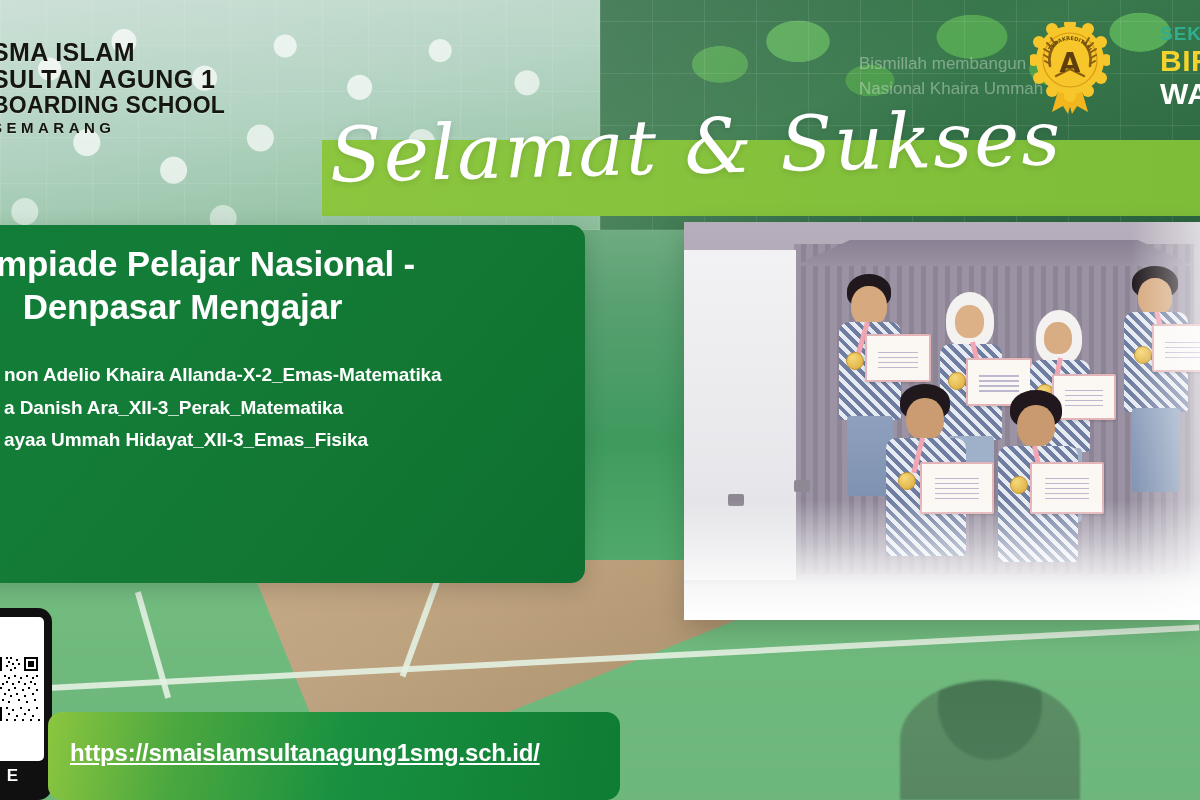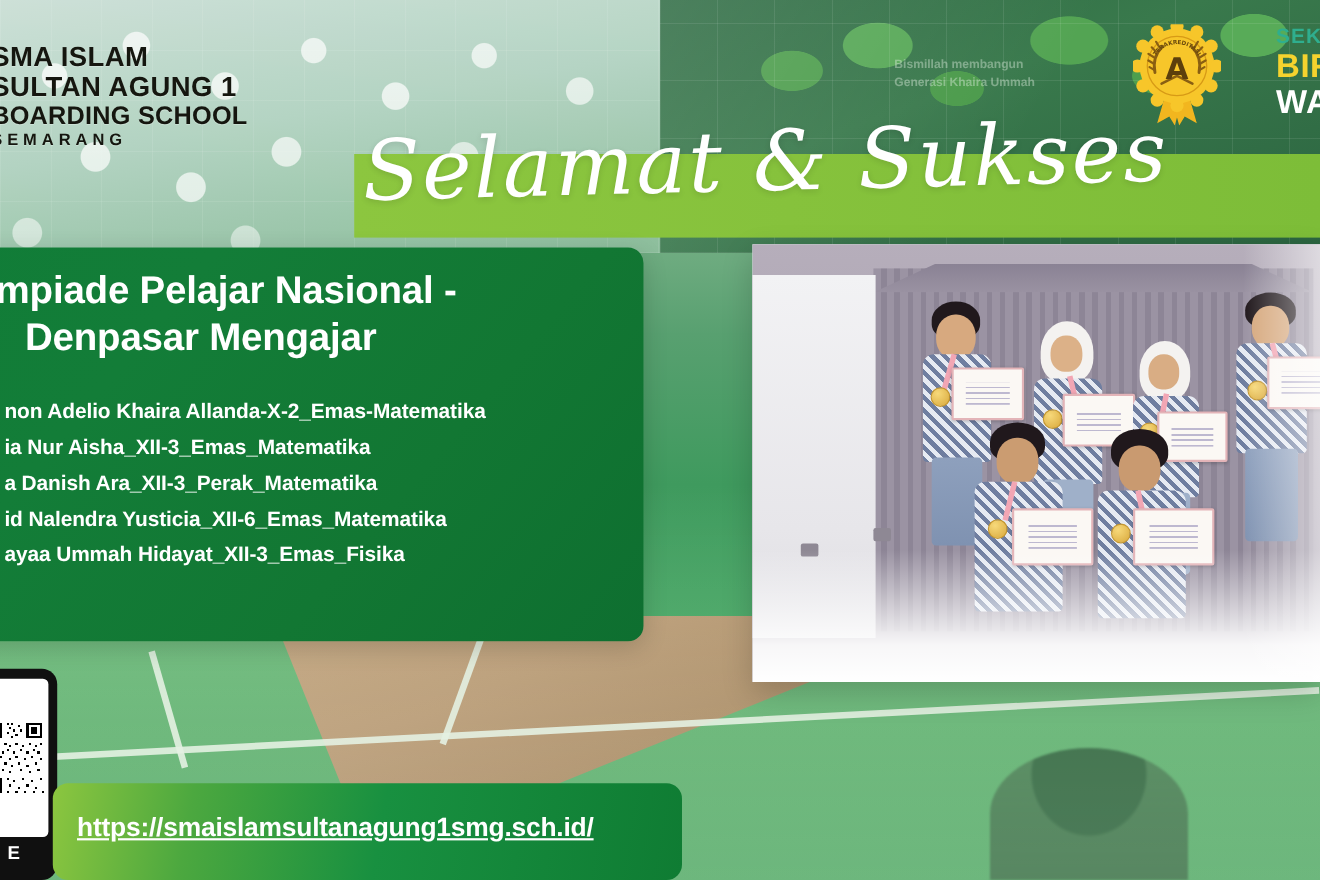--- a/index.html
+++ b/index.html
@@ -95,22 +95,22 @@
     color:#15160f;line-height:1.0;
     text-shadow:0 1px 0 rgba(255,255,255,.28);
   }
   .school-logo .l1{font-size:25px;font-weight:700;letter-spacing:.4px;}
   .school-logo .l2{font-size:25px;font-weight:700;letter-spacing:.4px;margin-top:2px;}
   .school-logo .l3{font-size:23px;font-weight:700;letter-spacing:.2px;margin-top:2px;}
   .school-logo .l4{font-size:15px;font-weight:600;letter-spacing:4.5px;margin-top:3px;}
 
   
   .tagline{
-    position:absolute;left:813px;top:52px;width:240px;
-    font-size:11px;line-height:1.45;font-weight:700;
+    position:absolute;left:859px;top:52px;width:240px;
+    font-size:17px;line-height:1.45;font-weight:400;
     color:rgba(225,238,225,.42);
   }
 
   
   .badge{
     position:absolute;left:1030px;top:22px;width:80px;height:92px;
   }
   .badge svg{display:block;}
 
   
@@ -259,21 +259,21 @@
 
   <div class="school-logo">
     <div class="l1">SMA ISLAM</div>
     <div class="l2">SULTAN AGUNG 1</div>
     <div class="l3">BOARDING SCHOOL</div>
     <div class="l4">SEMARANG</div>
   </div>
 
   <div class="tagline">
     <div>Bismillah membangun</div>
-    <div>Generasi Khaira Ummah</div>
+    <div>Nasional Khaira Ummah</div>
   </div>
 
   <div class="badge">
     <svg width="80" height="92" viewBox="0 0 80 92">
       <path d="M30 62 L22 90 L33 84 L38 92 L44 70 Z" fill="#f2b61f"></path>
       <path d="M50 62 L58 90 L47 84 L42 92 L36 70 Z" fill="#f2b61f"></path>
       <g>
         <circle cx="40" cy="38" r="34" fill="#f7c62a"></circle>
         <g fill="#f7c62a">
           <circle cx="40" cy="2" r="6"></circle>
@@ -397,23 +397,21 @@
     <div class="ph-fade-r"></div>
   </div>
 
   <div class="panel">
     <div class="panel-title">
       <div>Olimpiade Pelajar Nasional -</div>
       <div>Denpasar Mengajar</div>
     </div>
     <div class="names">
       <div class="nm">non Adelio Khaira Allanda-X-2_Emas-Matematika</div>
-      <div class="nm">ia Nur Aisha_XII-3_Emas_Matematika</div>
       <div class="nm">a Danish Ara_XII-3_Perak_Matematika</div>
-      <div class="nm">id Nalendra Yusticia_XII-6_Emas_Matematika</div>
       <div class="nm">ayaa Ummah Hidayat_XII-3_Emas_Fisika</div>
     </div>
   </div>
 
   <div class="qr-block">
     <div class="qr-white">
       <svg class="qr-grid" viewBox="0 0 27 34" shape-rendering="crispEdges">
         <rect x="0" y="0" width="27" height="34" fill="#fff"></rect>
         <g fill="#000">
           <rect x="1" y="1" width="7" height="7"></rect>

